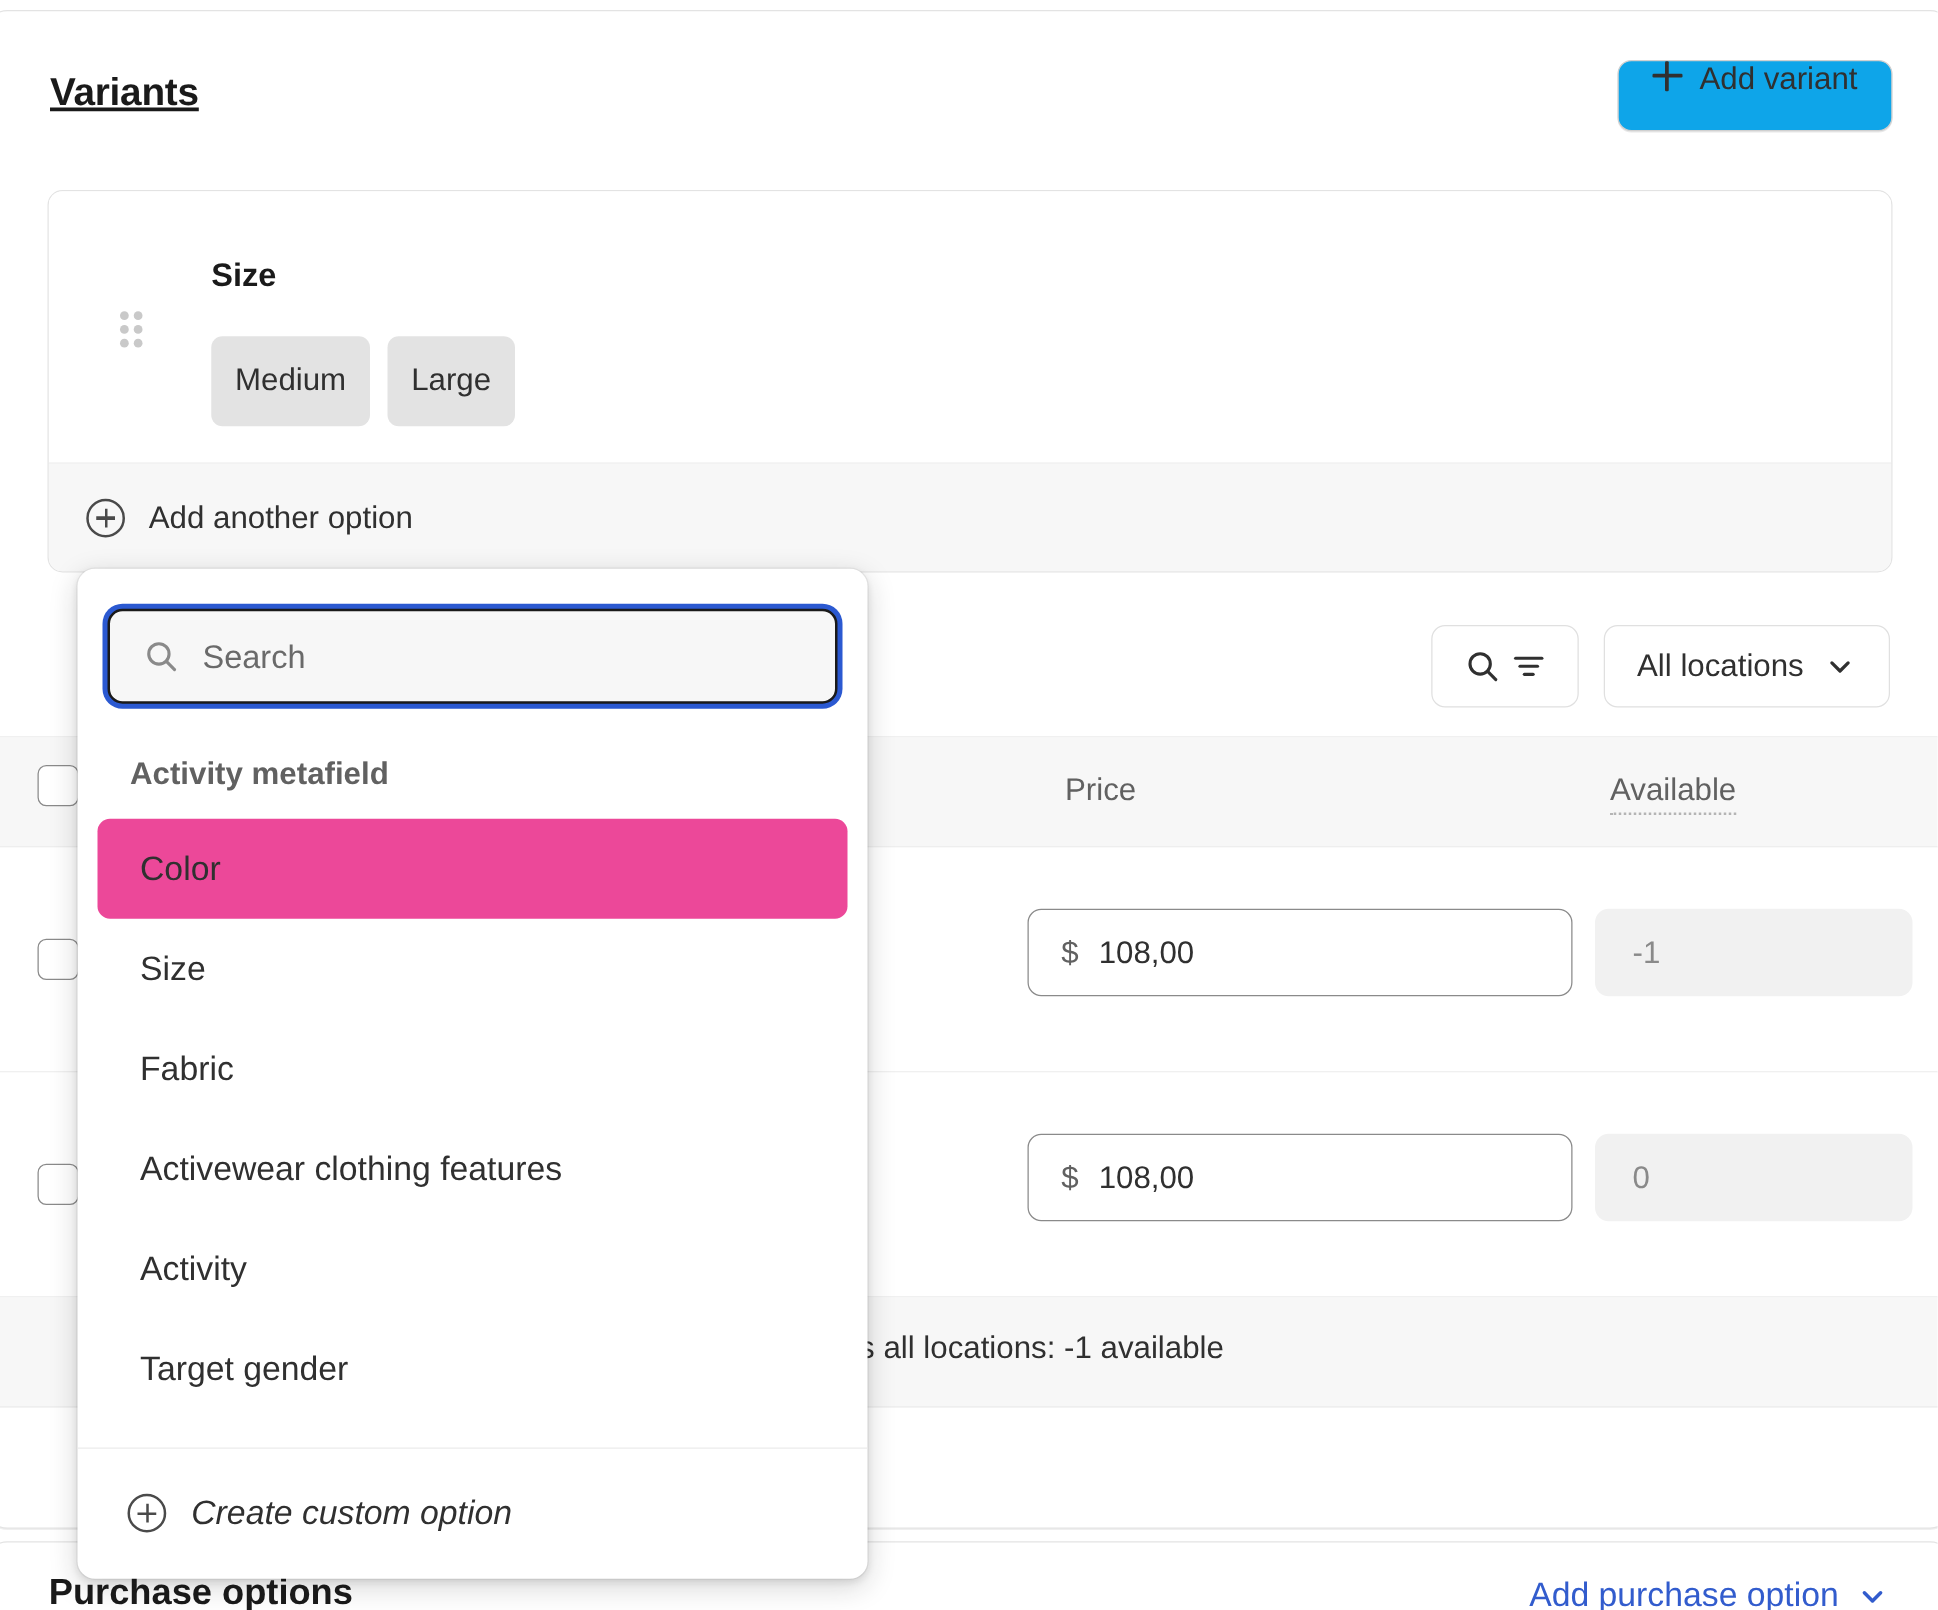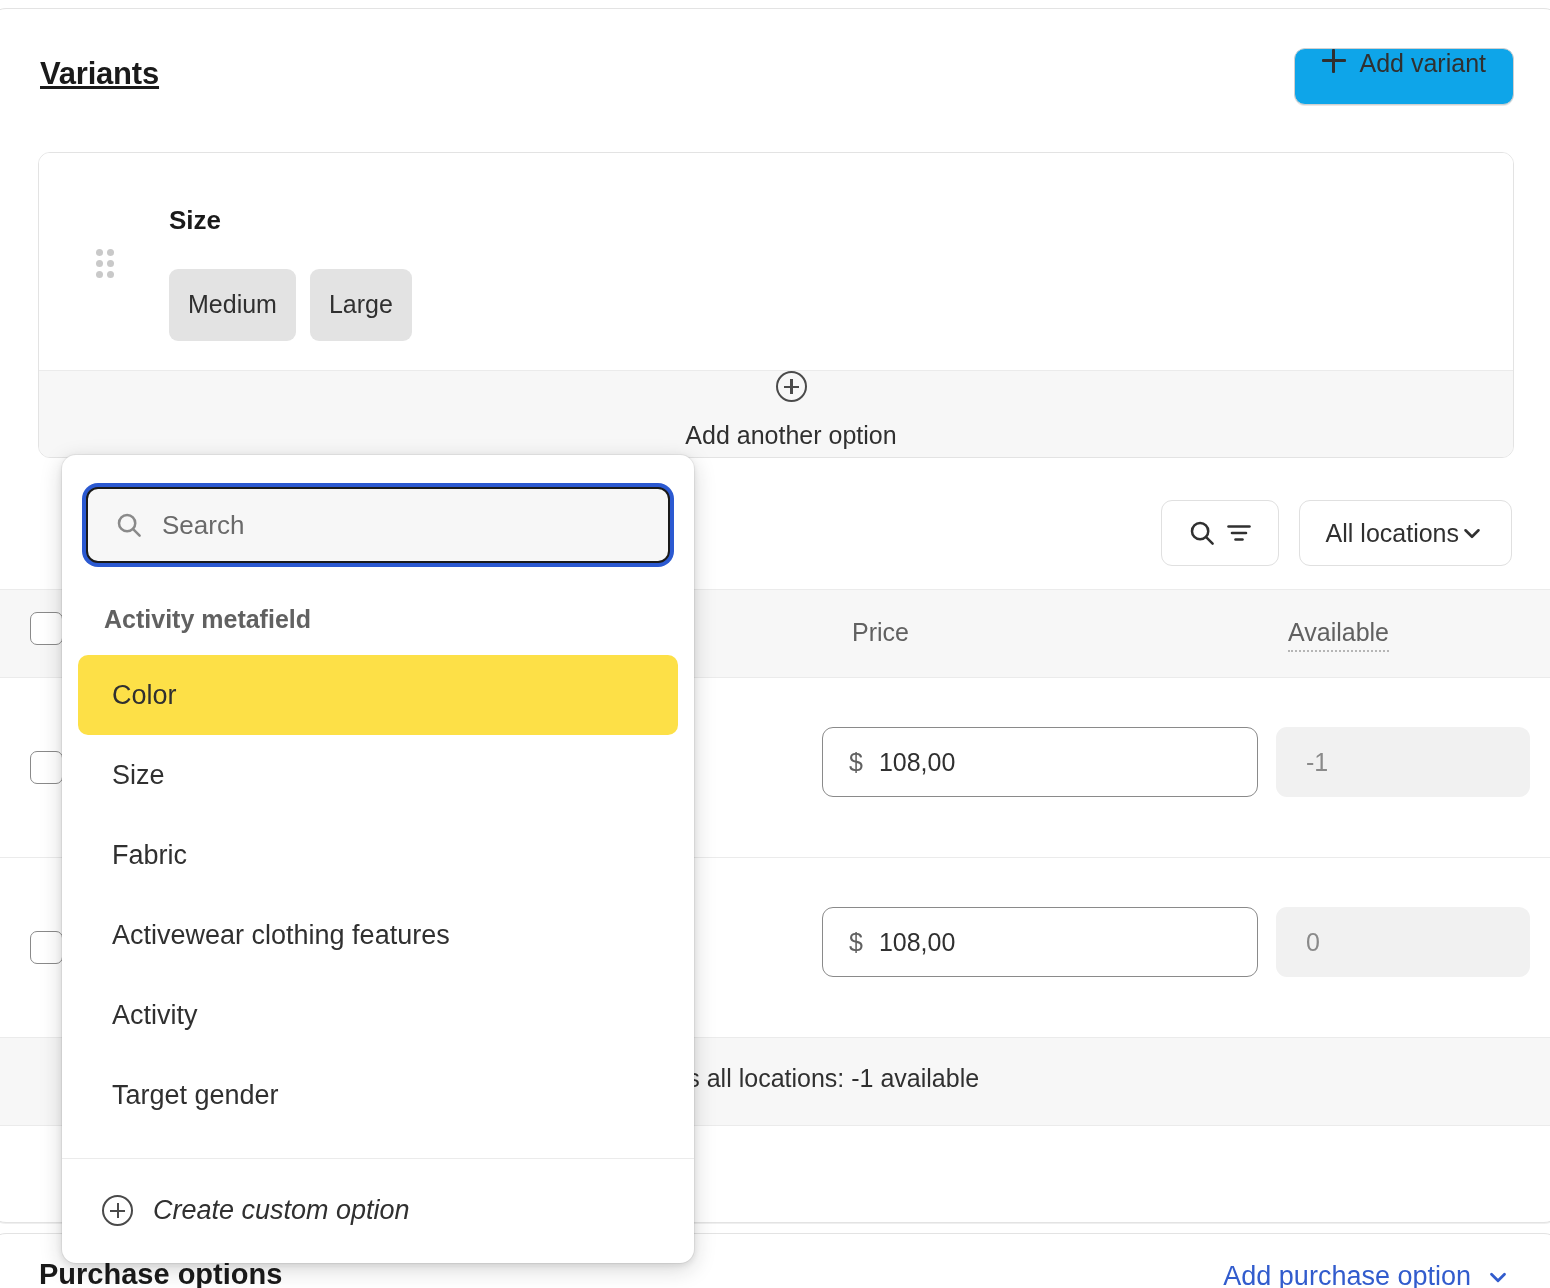--- a/index.html
+++ b/index.html
@@ -144,21 +144,20 @@
   }
   .add-option-row {
     position: relative;
     height: 86px;
     background: #f7f7f7;
     display: flex;
     align-items: center;
     padding-left: 30px;
     gap: 19px;
     cursor: pointer;
-    flex-direction: column;
   }
   .circle-plus {
     position: relative;
     width: 31px;
     height: 31px;
     border: 2px solid #4a4a4a;
     border-radius: 50%;
     flex: none;
   }
   .circle-plus::before, .circle-plus::after {
@@ -202,20 +201,21 @@
     width: 118px;
     height: 66px;
     border: 1px solid #e0e0e0;
     border-radius: 11px;
     background: #ffffff;
     cursor: pointer;
   }
   .loc-btn {
     display: flex;
     align-items: center;
+    gap: 16px;
     height: 66px;
     padding: 0 26px;
     border: 1px solid #e0e0e0;
     border-radius: 11px;
     background: #ffffff;
     font-size: 25px;
     color: #303030;
     cursor: pointer;
   }
 
@@ -388,21 +388,21 @@
     height: 80px;
     margin: 0 16px;
     border-radius: 10px;
     display: flex;
     align-items: center;
     padding-left: 34px;
     font-size: 27px;
     color: #303030;
     cursor: pointer;
   }
-  .popover-item.selected { background: #fde047; }
+  .popover-item.selected { background: #ec4899; }
   .popover-divider {
     position: absolute;
     left: 0;
     top: 703px;
     width: 632px;
     height: 1px;
     background: #ebebeb;
   }
   .popover-footer {
     position: absolute;

